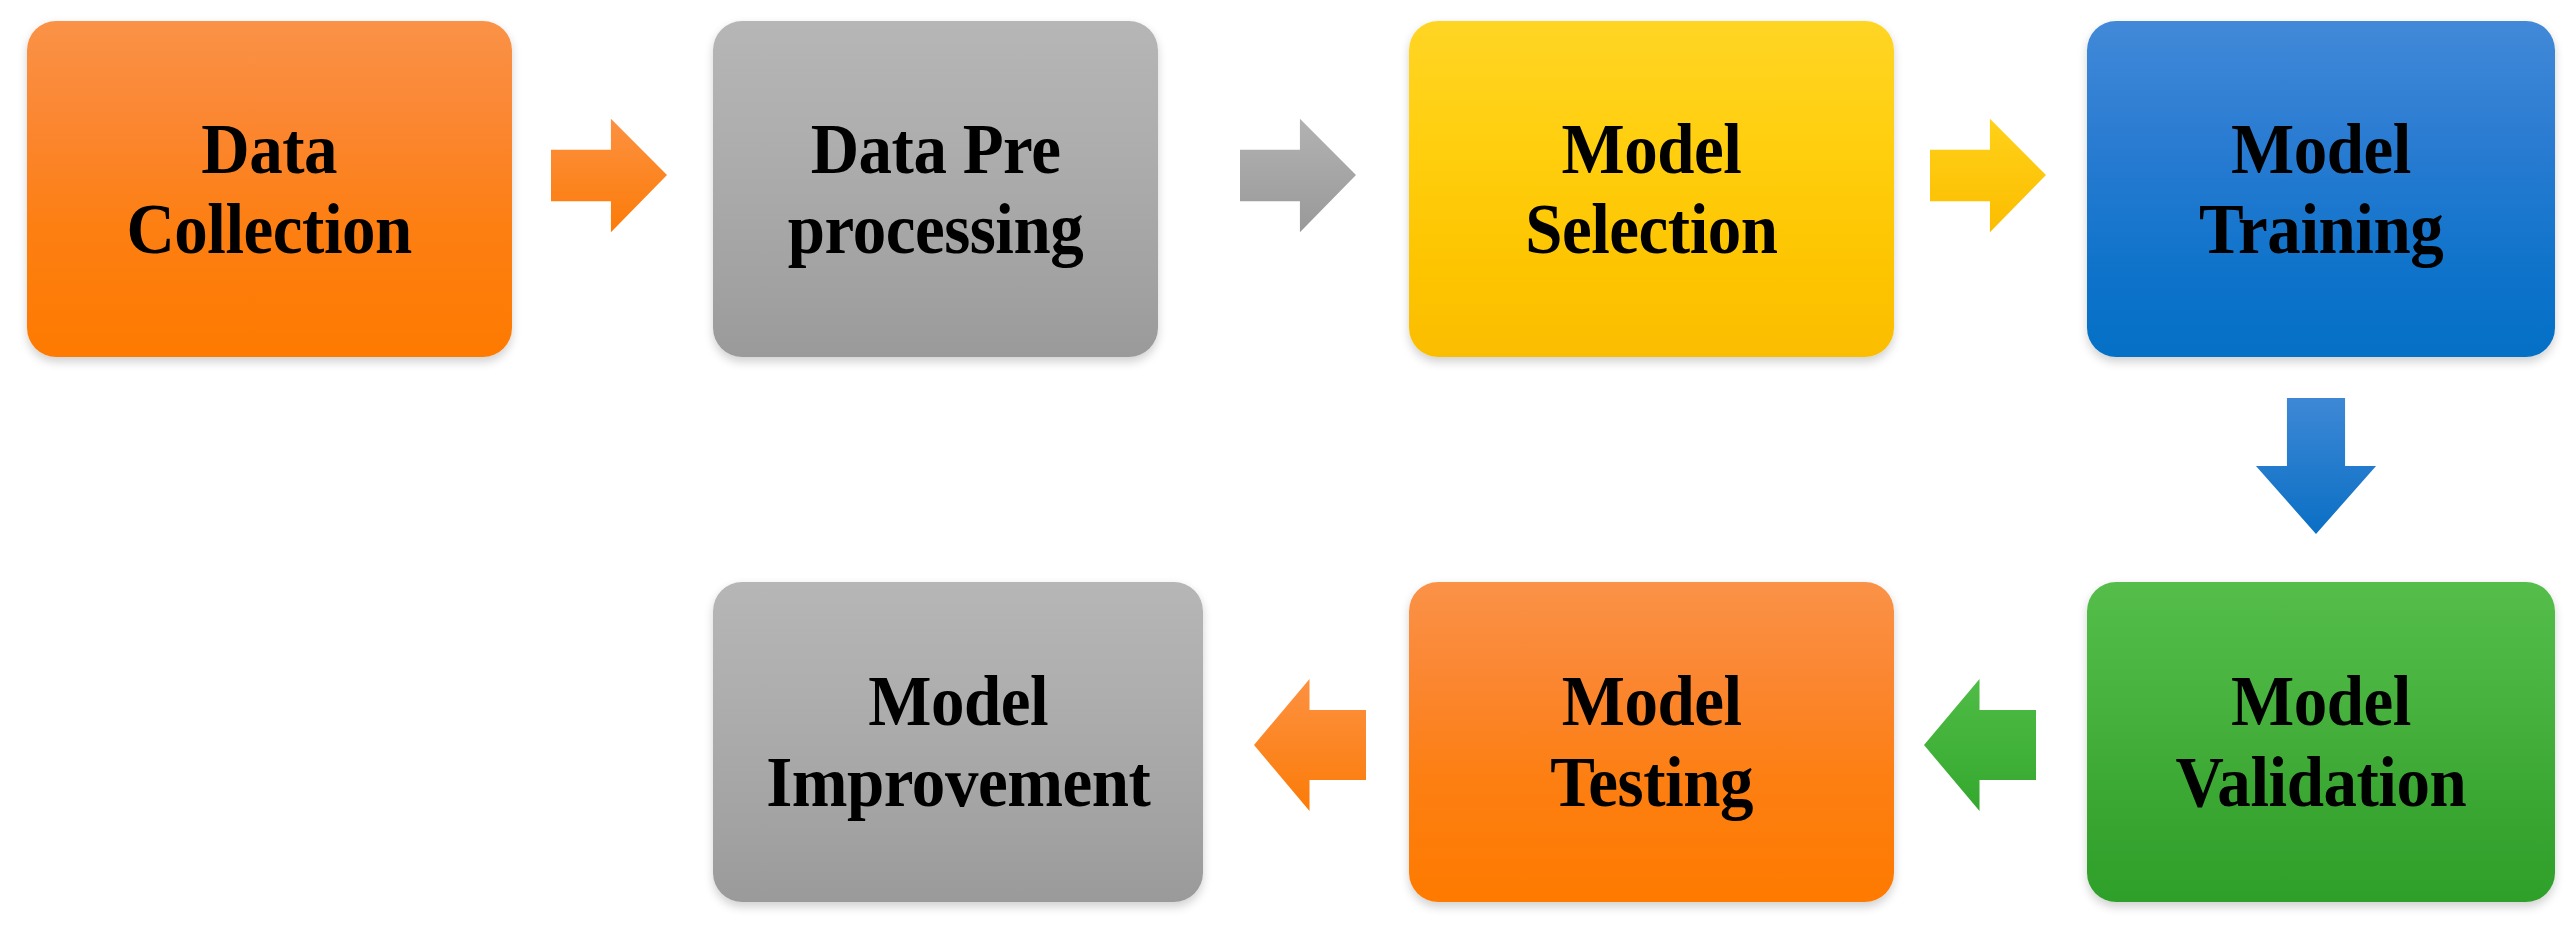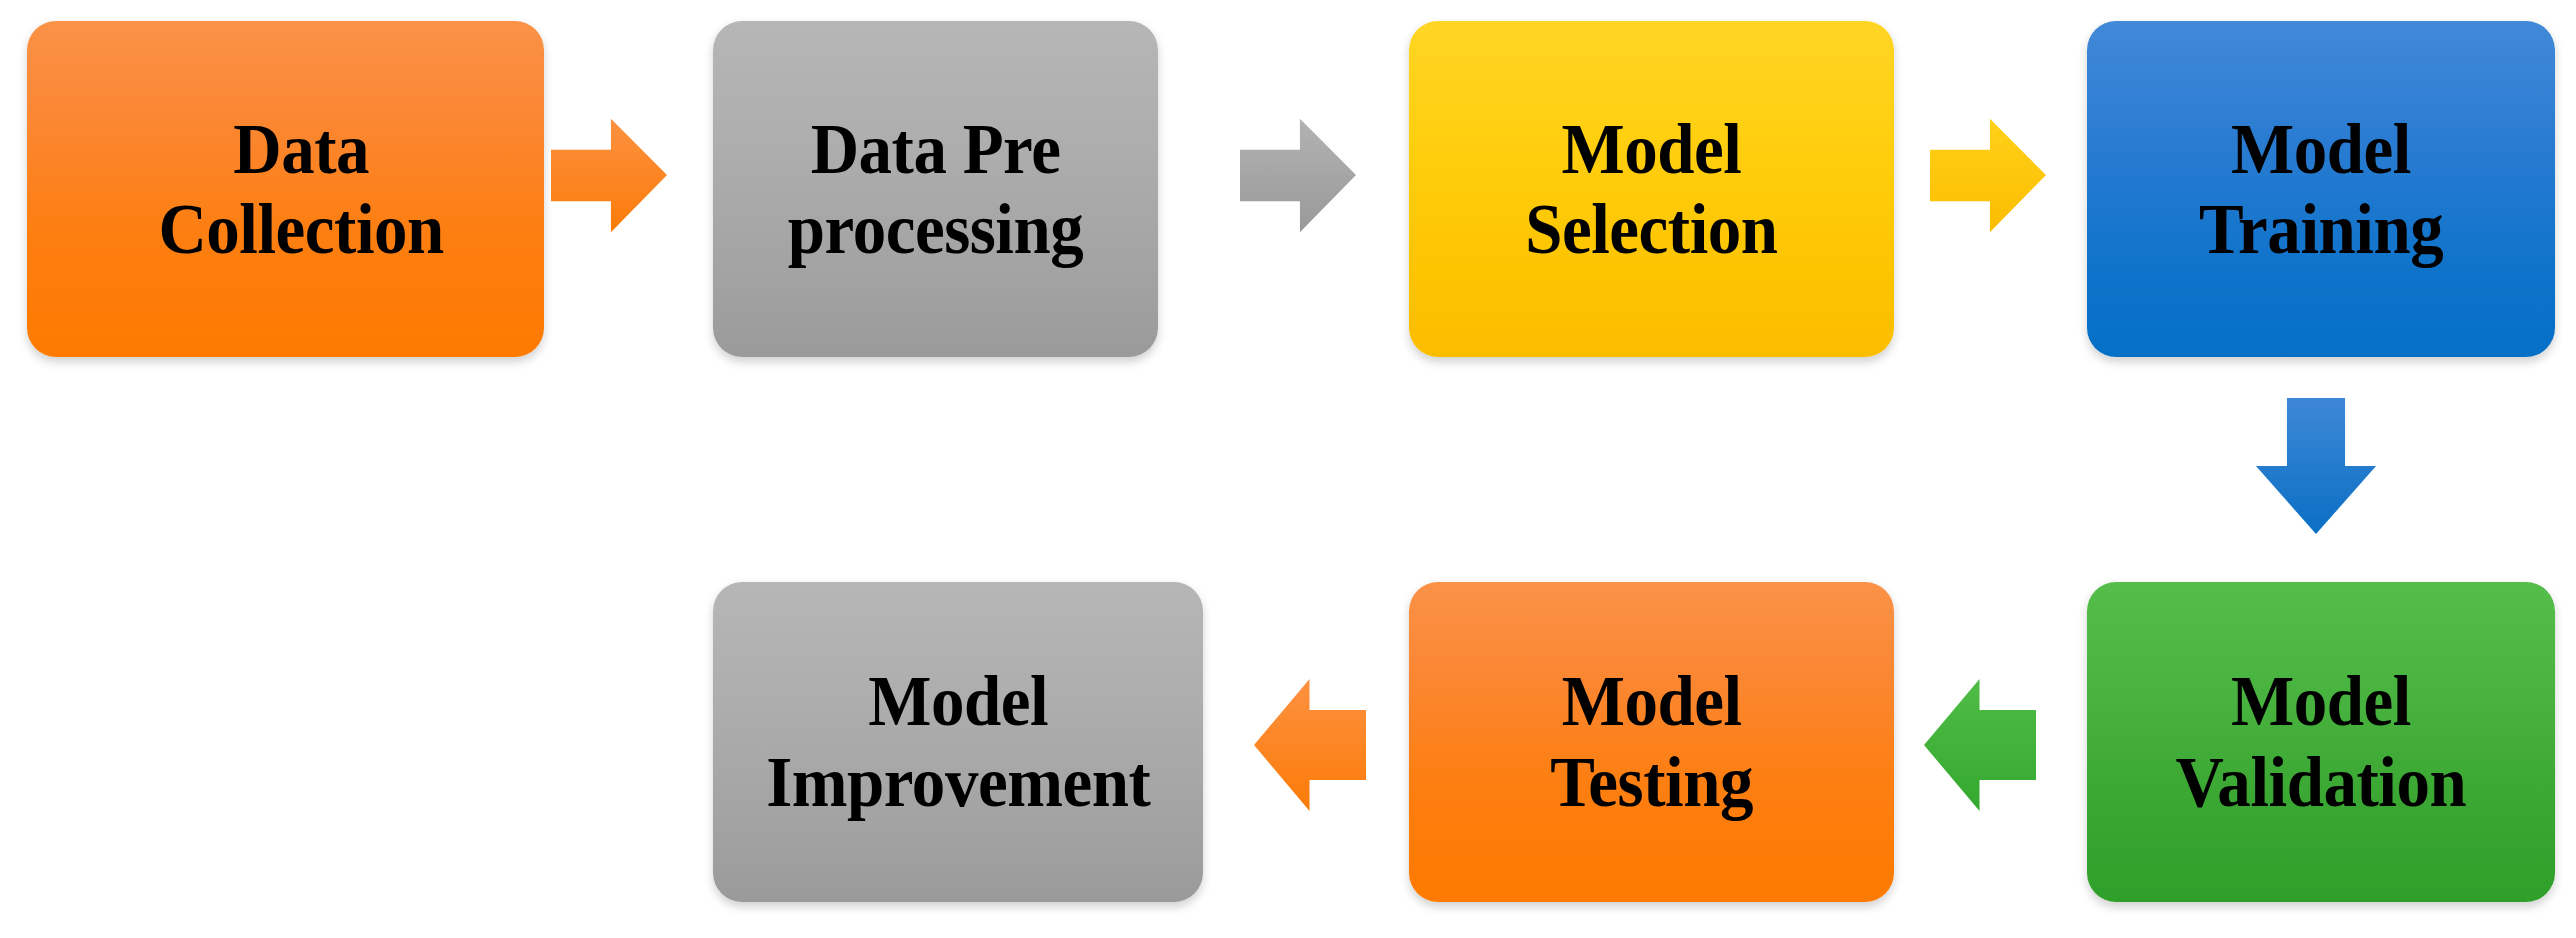--- a/index.html
+++ b/index.html
@@ -29,21 +29,21 @@
   .n-green{background:linear-gradient(180deg,#55BE4B 0%,#47B23D 38%,#37A430 78%,#2EA02A 100%);}
 
   .arrow{position:absolute;}
   .arrow svg{display:block;width:100%;height:100%;overflow:visible;}
 </style>
 </head>
 <body>
 
 <div id="canvas">
 
-  <div class="node n-orange" style="left:27px;top:21.4px;width:485px;height:336px;padding-left:32px;">
+  <div class="node n-orange" style="left:27px;top:21.4px;width:485px;height:336px;">
     <span class="lbl">Data<br>Collection</span>
   </div>
 
   <div class="node n-gray" style="left:713px;top:21.4px;width:445px;height:336px;">
     <span class="lbl">Data Pre<br>processing</span>
   </div>
 
   <div class="node n-yellow" style="left:1409px;top:21.4px;width:485px;height:336px;">
     <span class="lbl">Model<br>Selection</span>
   </div>

